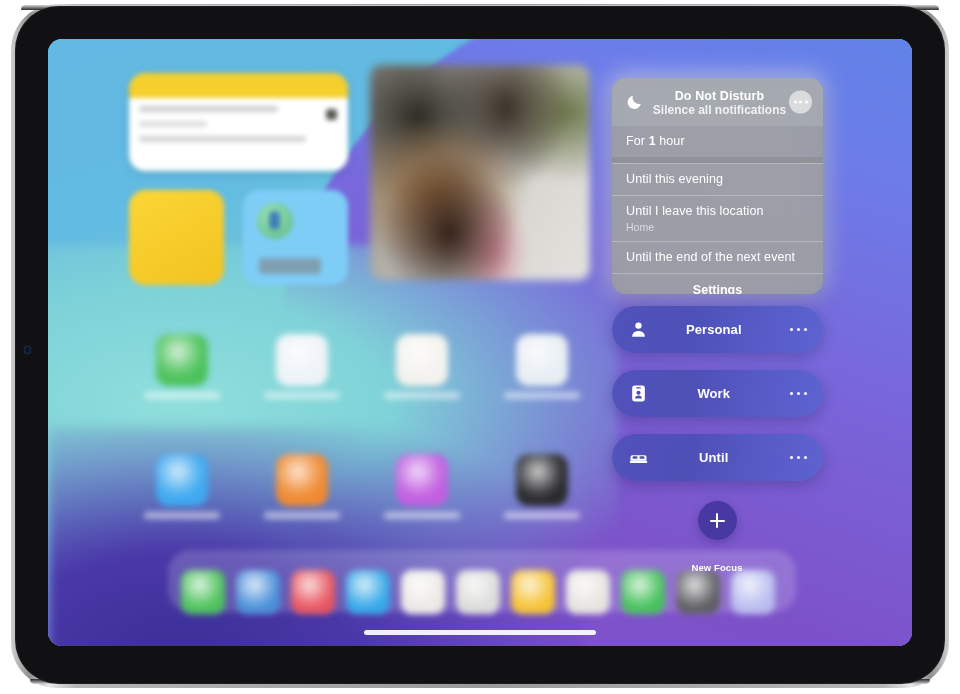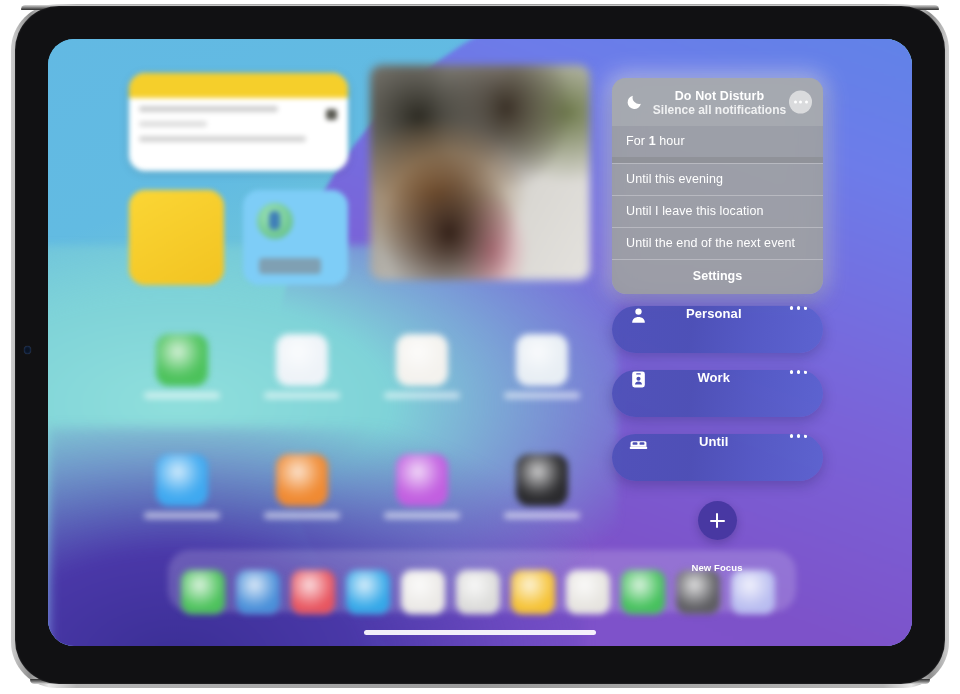--- a/index.html
+++ b/index.html
@@ -35,21 +35,21 @@
   }
   .front-camera{
     position:absolute; left:24px; top:346px; width:7px; height:8px;
     border-radius:50%; background:#0a1424;
     box-shadow:inset 0 0 2px #2a4a86, 0 0 1px rgba(255,255,255,.25);
   }
 
   
   .screen{
     position:absolute; left:48px; top:39px; width:864px; height:607px;
-    border-radius:26px; overflow:hidden;
+    border-radius:14px; overflow:hidden;
     background:#5cb4e0;
   }
   .wall{ position:absolute; inset:0; }
   .wall-base{
     position:absolute; inset:0;
     background:linear-gradient(160deg,#62b9e3 0%,#62bbe2 22%,#6fc5d8 34%,#7ec8c9 42%,#7ab7dd 52%,#8296e8 64%,#8b7ce8 76%,#8a6fe2 100%);
   }
   .wall-purple{
     position:absolute; right:-4%; top:-10%; width:78%; height:125%;
     background:linear-gradient(200deg,#5b86e8 0%,#6d7ce9 22%,#7a63d8 48%,#7d52c9 70%,#8354cf 100%);
@@ -184,21 +184,21 @@
   .dnd-settings{
     height:32px; display:flex; align-items:center; justify-content:center;
     border-top:1px solid rgba(255,255,255,.28);
     color:#fff; font-size:12.5px; font-weight:bold;
   }
 
   
   .pill{
     position:absolute; left:564px; width:211px; height:47px;
     border-radius:23.5px; overflow:hidden;
-    display:flex; align-items:flex-start;
+    display:flex; align-items:center;
     box-shadow:0 4px 14px rgba(20,20,60,.26);
     gap:21px;
   }
   .pill-bg{
     position:absolute; inset:0;
     background:linear-gradient(100deg,#4e51b8 0%,#4b4fb4 38%,#5359c3 66%,#5b63cf 100%);
     opacity:.93;
   }
   .pill-ico{ position:relative; width:19px; height:19px; margin-left:17px; flex:0 0 auto; }
   .pill-lbl{
@@ -327,20 +327,21 @@
       </div>
 
       <div class="dnd-sep"></div>
 
       <div class="dnd-row gapped">
         <div class="dnd-row-main">Until this evening</div>
       </div>
 
       <div class="dnd-row">
         <div class="dnd-row-main">Until I leave this location</div>
+        <div class="dnd-row-sub">Home</div>
       </div>
 
       <div class="dnd-row">
         <div class="dnd-row-main">Until the end of the next event</div>
       </div>
 
       <div class="dnd-settings">Settings</div>
     </div>
 
     <div class="pill" style="top:267px">

